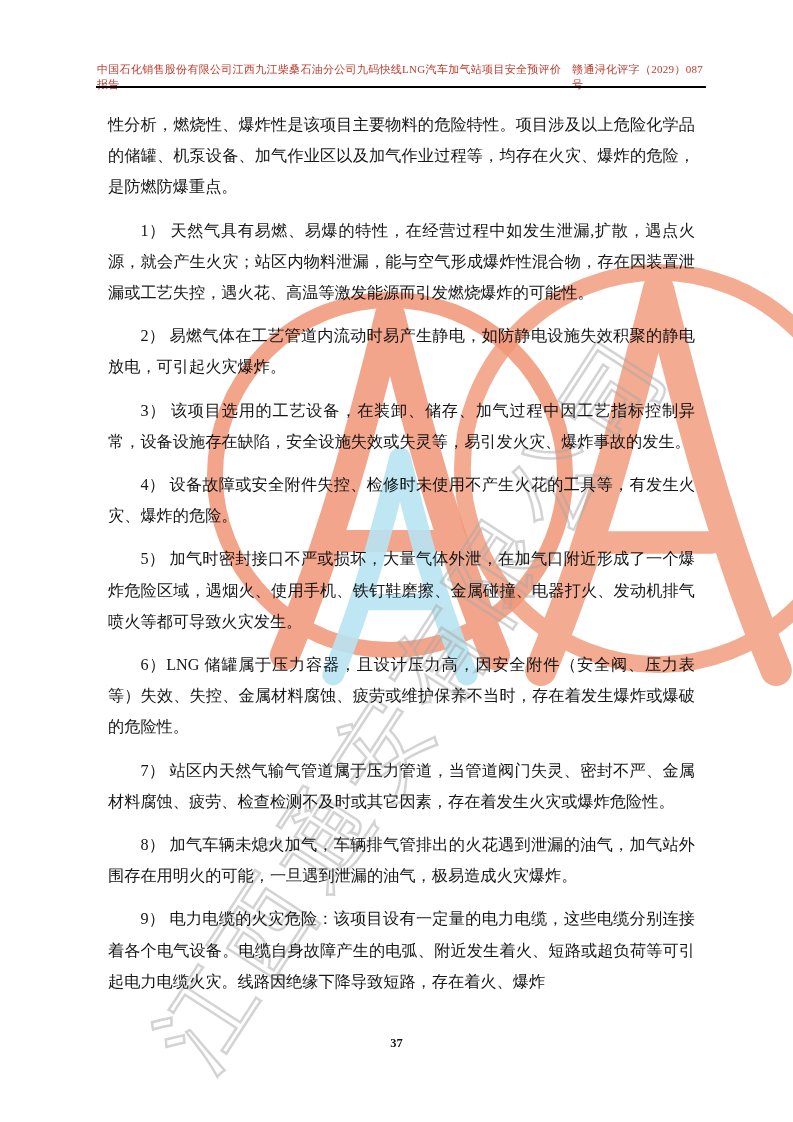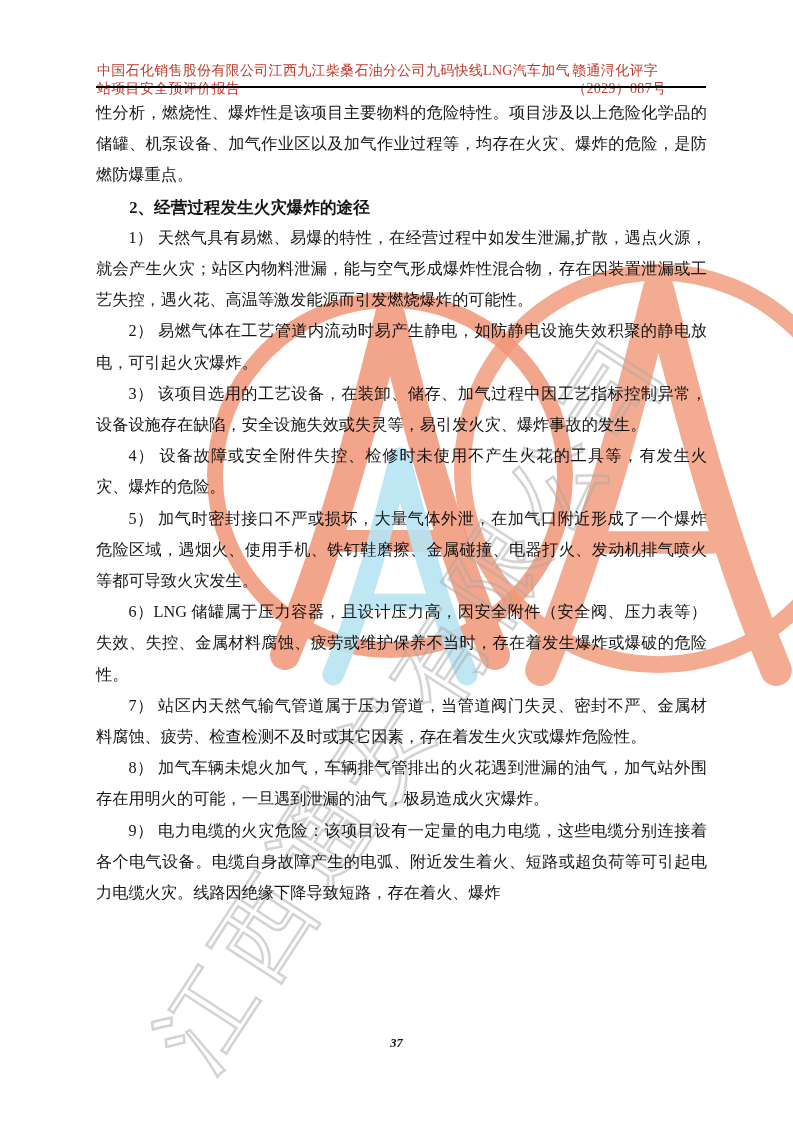--- a/index.html
+++ b/index.html
@@ -5,44 +5,44 @@
   html,body { margin:0; padding:0; background:#ffffff; }
   .page {
     position:relative; width:793px; height:1122px; background:#ffffff;
     overflow:hidden; font-family:"Liberation Serif","DejaVu Serif",serif;
     color:#161616;
   }
   
   .header {
     position:absolute; left:97px; right:82px; top:62px;
     display:flex; justify-content:space-between; align-items:baseline;
-    font-size:14px; letter-spacing:0.3px; color:var(--header-red,#bf3a2b);
+    font-size:11px; letter-spacing:0.3px; color:var(--header-red,#bf3a2b);
     z-index:2;
   }
   .header-rule {
     position:absolute; left:96px; right:87px; top:86px; height:2px;
     background:#000; z-index:2;
   }
   
   .body-text {
     position:absolute; left:96px; width:611px; top:98px;
     font-size:16.2px; line-height:31.2px; text-align:justify;
     text-justify:inter-ideograph; z-index:1;
   }
-  .body-text p { margin:0; }
+  .body-text p { margin:12px; }
   p.indent { text-indent:2em; }
   p.noindent { text-indent:0; }
   .section-heading {
     margin:0; font-size:16.6px; font-weight:bold; text-indent:2em;
     line-height:31.2px;
   }
   
   .page-number {
     position:absolute; top:1036px; left:0; width:100%; text-align:center;
-    font-size:12.5px; font-weight:bold; z-index:2;font-style:italic;
+    font-size:12.5px; font-weight:bold; z-index:2;
   }
   
   .watermarks {
     position:absolute; inset:0; z-index:3; pointer-events:none;
     mix-blend-mode:multiply;
   }
   .stamp { position:absolute; }
   .stamp-ring  { fill:none; stroke:var(--stamp-orange,#f09677); }
   .stamp-glyph { fill:none; stroke:var(--stamp-orange,#f09677);
                  stroke-linecap:round; stroke-linejoin:round; }
@@ -90,21 +90,20 @@
       <path class="cyan-glyph" stroke-width="34" d="M -105 180 C -55 60 -25 -60 0 -160 C 25 -60 55 60 105 180"></path>
       <path class="cyan-glyph" stroke-width="26" d="M -48 66 L 48 66"></path>
     </svg>
 
     <div class="wm-diagonal">江西通安有限公司</div>
 
   </div>
 
   <div class="body-text">
     <p class="noindent">性分析，燃烧性、爆炸性是该项目主要物料的危险特性。项目涉及以上危险化学品的储罐、机泵设备、加气作业区以及加气作业过程等，均存在火灾、爆炸的危险，是防燃防爆重点。</p>
-    <p class="section-heading">2、经营过程发生火灾爆炸的途径</p>
     <p class="indent">1） 天然气具有易燃、易爆的特性，在经营过程中如发生泄漏,扩散，遇点火源，就会产生火灾；站区内物料泄漏，能与空气形成爆炸性混合物，存在因装置泄漏或工艺失控，遇火花、高温等激发能源而引发燃烧爆炸的可能性。</p>
     <p class="indent">2） 易燃气体在工艺管道内流动时易产生静电，如防静电设施失效积聚的静电放电，可引起火灾爆炸。</p>
     <p class="indent">3） 该项目选用的工艺设备，在装卸、储存、加气过程中因工艺指标控制异常，设备设施存在缺陷，安全设施失效或失灵等，易引发火灾、爆炸事故的发生。</p>
     <p class="indent">4） 设备故障或安全附件失控、检修时未使用不产生火花的工具等，有发生火灾、爆炸的危险。</p>
     <p class="indent">5） 加气时密封接口不严或损坏，大量气体外泄，在加气口附近形成了一个爆炸危险区域，遇烟火、使用手机、铁钉鞋磨擦、金属碰撞、电器打火、发动机排气喷火等都可导致火灾发生。</p>
     <p class="indent">6）LNG 储罐属于压力容器，且设计压力高，因安全附件（安全阀、压力表等）失效、失控、金属材料腐蚀、疲劳或维护保养不当时，存在着发生爆炸或爆破的危险性。</p>
     <p class="indent">7） 站区内天然气输气管道属于压力管道，当管道阀门失灵、密封不严、金属材料腐蚀、疲劳、检查检测不及时或其它因素，存在着发生火灾或爆炸危险性。</p>
     <p class="indent">8） 加气车辆未熄火加气，车辆排气管排出的火花遇到泄漏的油气，加气站外围存在用明火的可能，一旦遇到泄漏的油气，极易造成火灾爆炸。</p>
     <p class="indent">9） 电力电缆的火灾危险：该项目设有一定量的电力电缆，这些电缆分别连接着各个电气设备。电缆自身故障产生的电弧、附近发生着火、短路或超负荷等可引起电力电缆火灾。线路因绝缘下降导致短路，存在着火、爆炸</p>
   </div>

